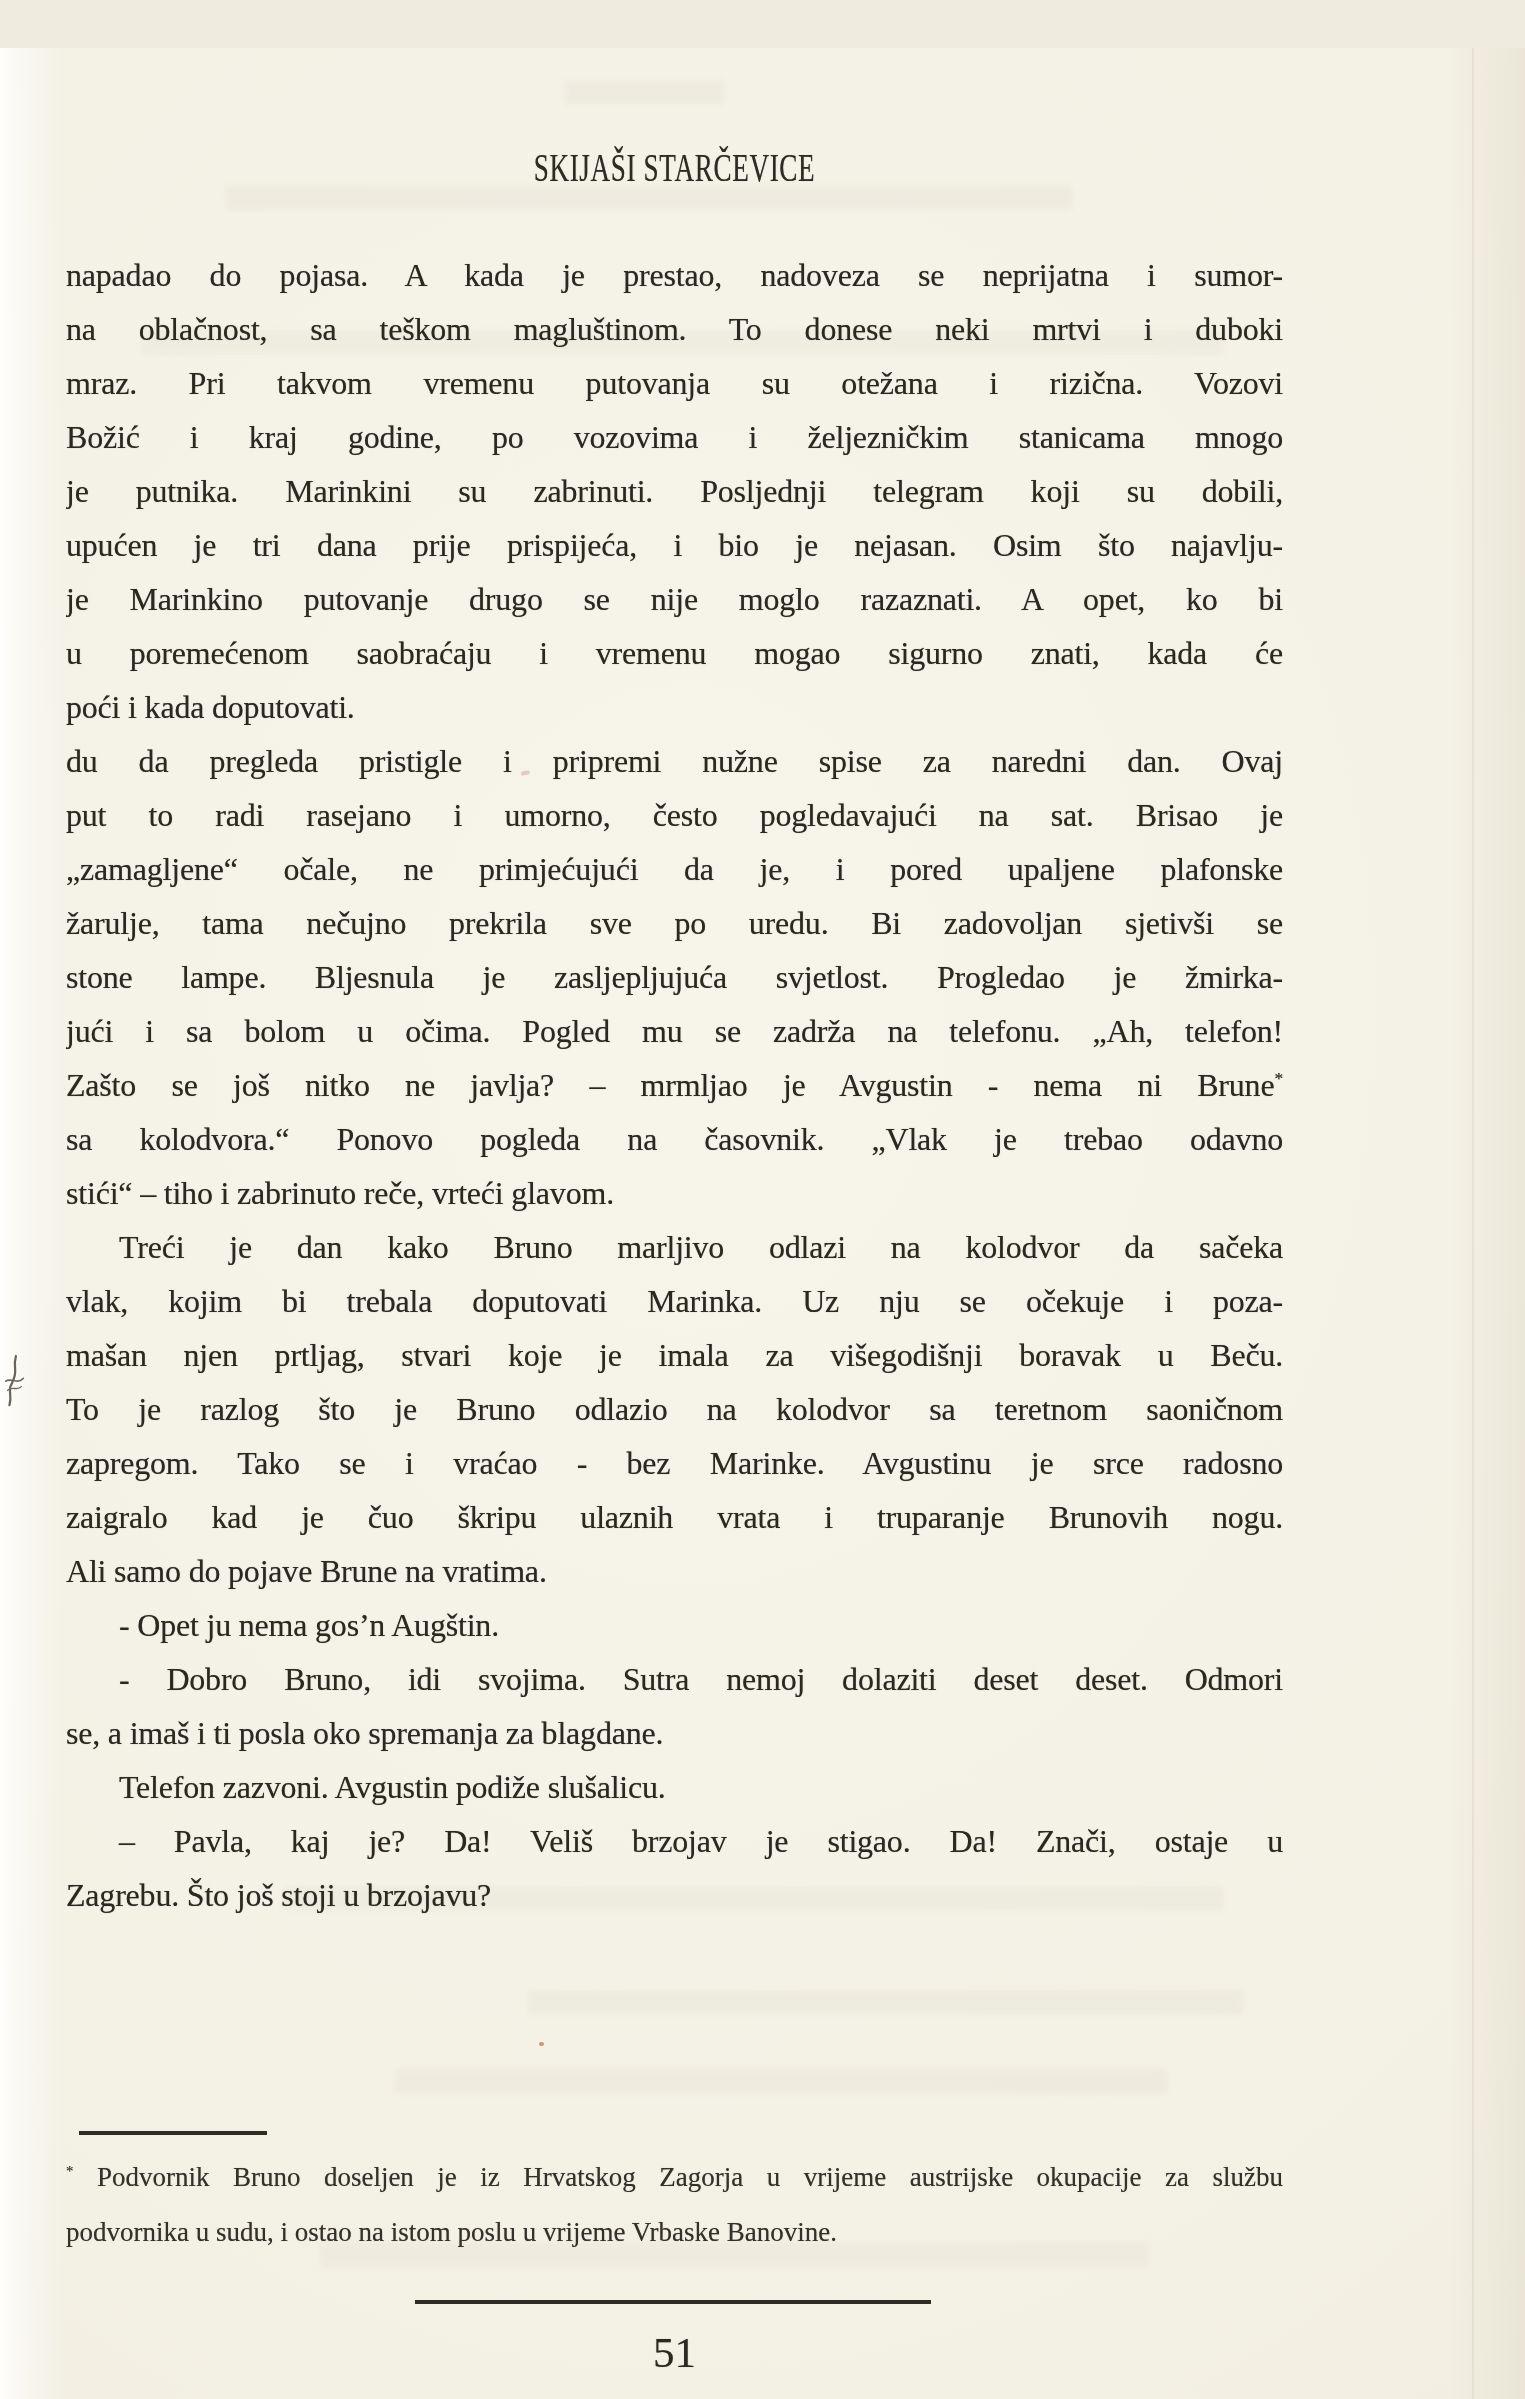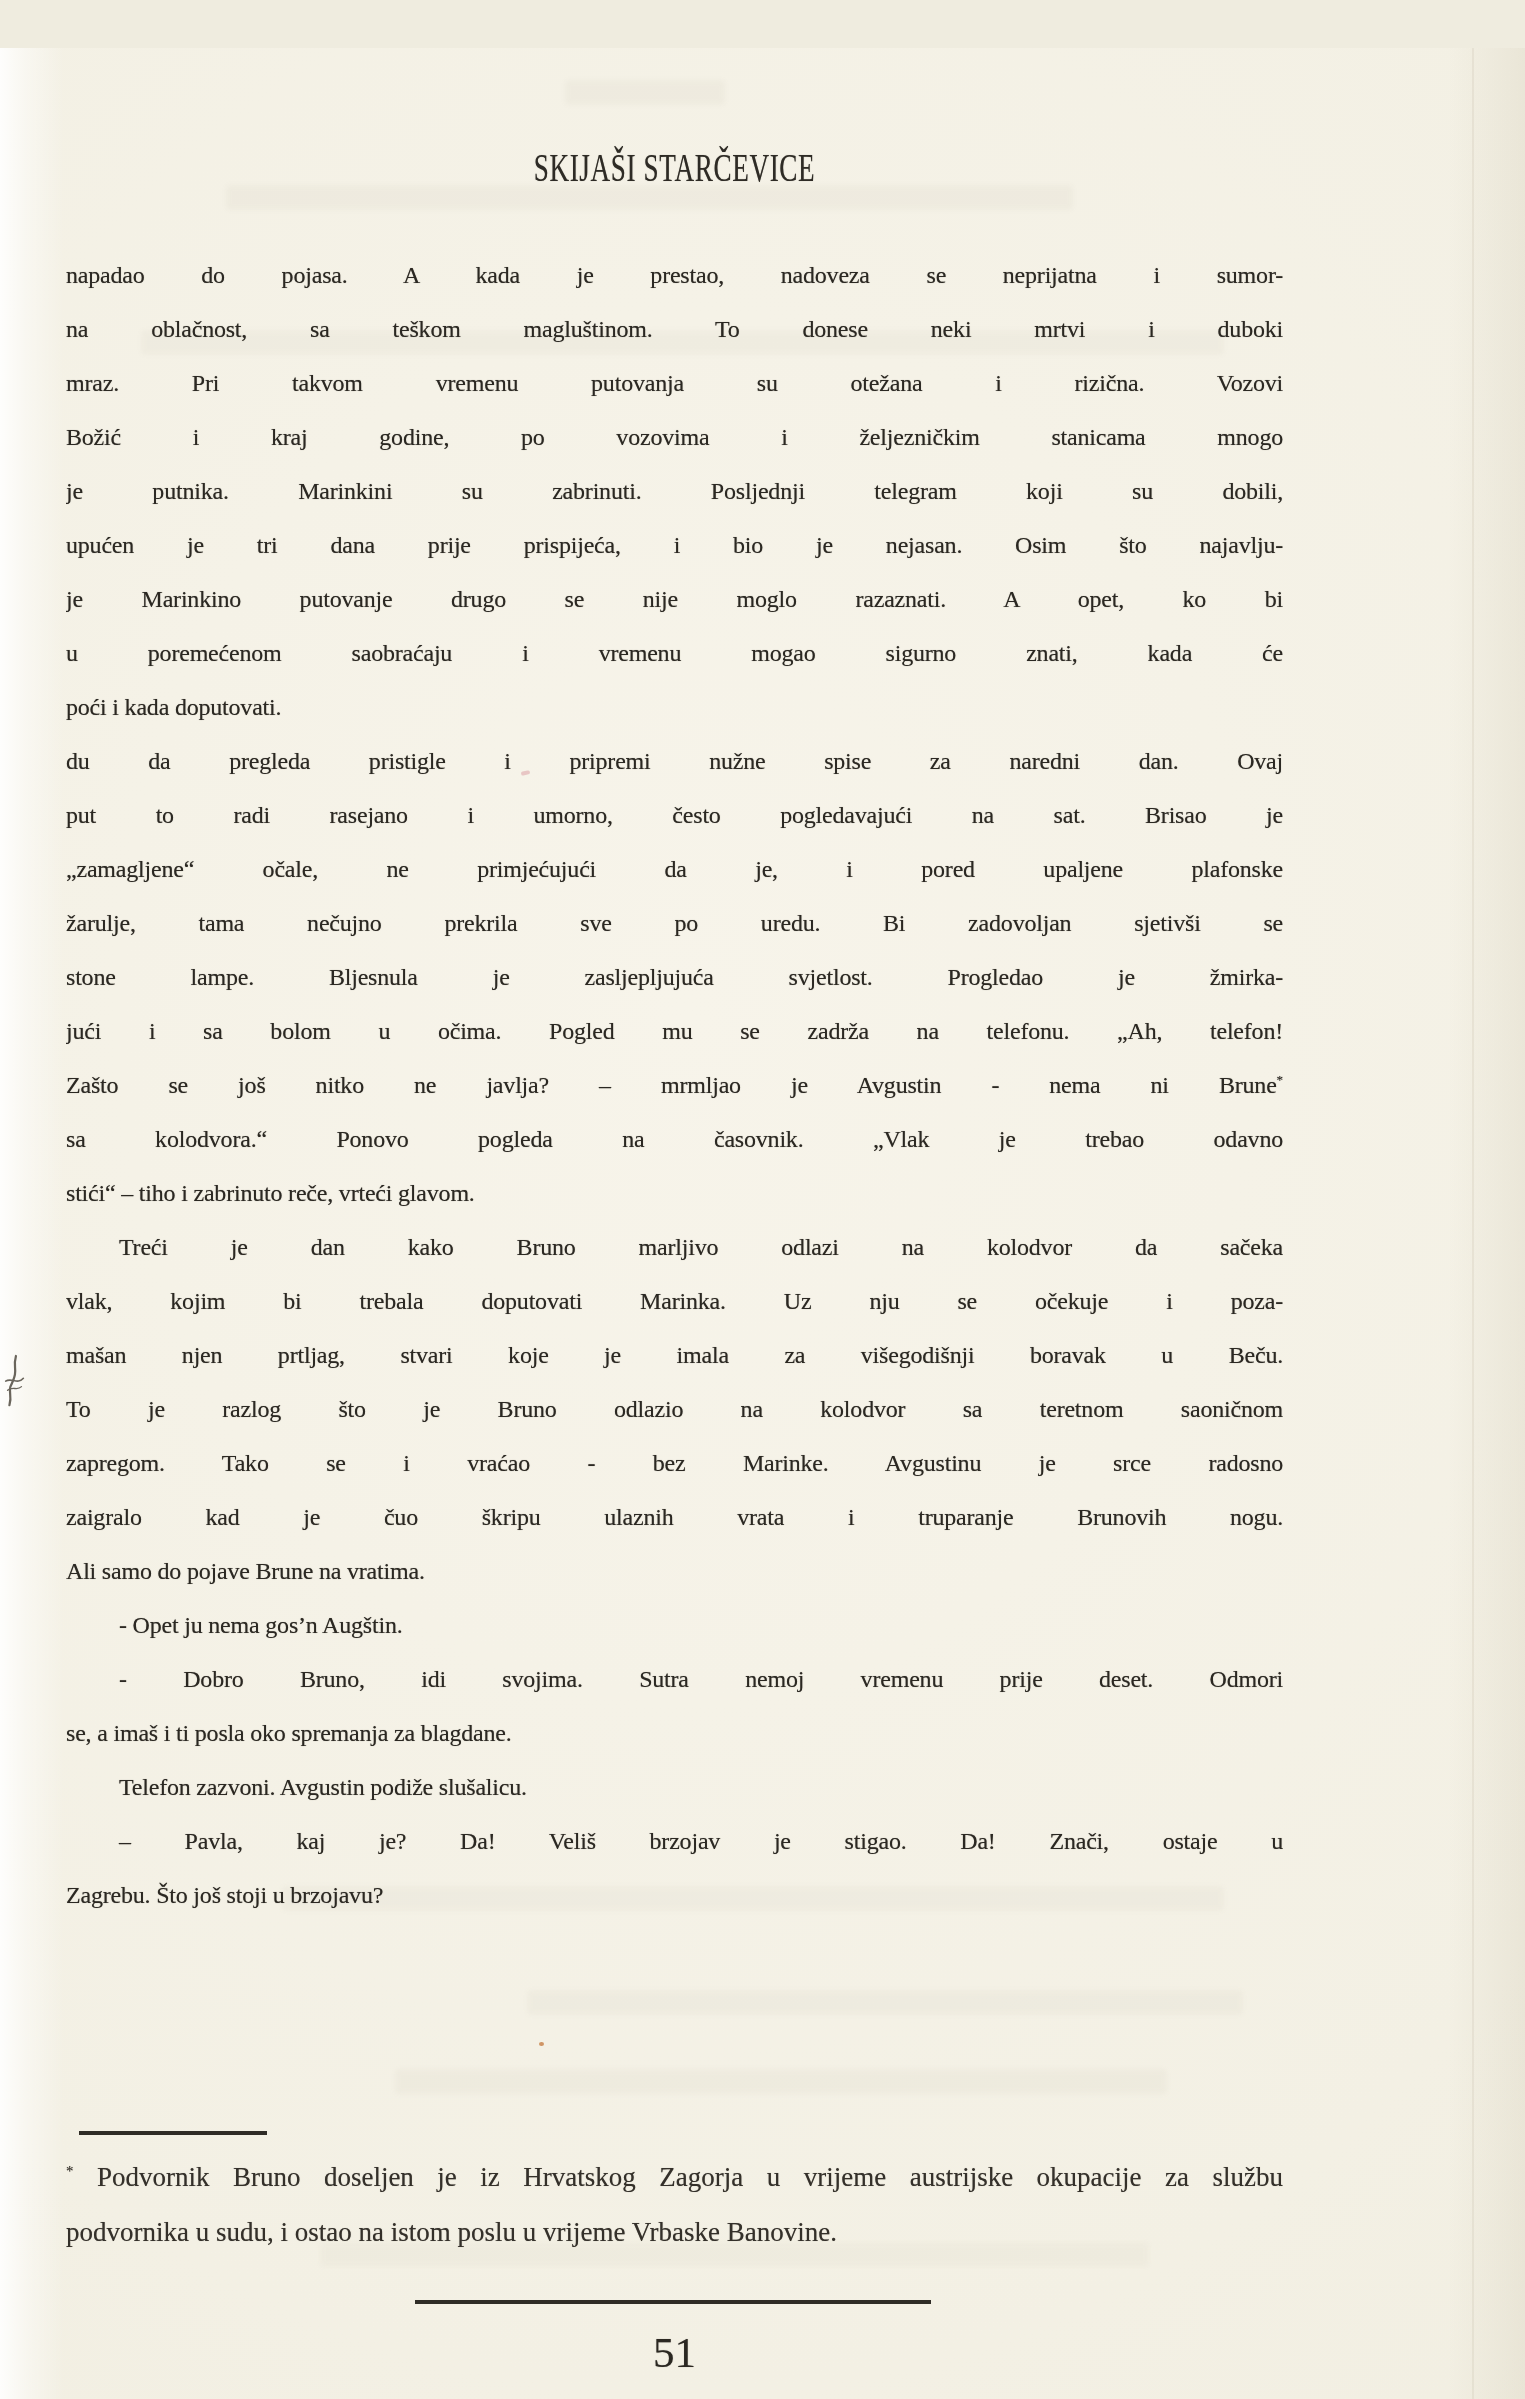--- a/index.html
+++ b/index.html
@@ -30,21 +30,21 @@
 
   .title{
     position:absolute;left:66px;top:100px;width:1217px;
     text-align:center;font-size:40px;line-height:1;letter-spacing:0.9px;
     color:#2e2b25;transform:scaleX(.68);transform-origin:center;
     text-shadow:0 0 0.9px rgba(46,43,37,.5);
   }
 
   .text-block{position:absolute;left:66px;top:200px;width:1217px;}
   .line{
-    height:54px;line-height:54px;font-size:24px;
+    height:54px;line-height:54px;font-size:32px;
     text-align:justify;overflow:hidden;
     letter-spacing:-0.2px;
     color:#2b2822;text-shadow:0 0 0.8px rgba(43,40,34,.55);
     white-space:normal;
   }
   .line:not(.last)::after{content:"";display:inline-block;width:100%;height:0;}
   .line.indent{text-indent:53px;}
   .line.last{text-align:left;}
   sup{font-size:.55em;vertical-align:super;line-height:0;}
 
@@ -117,21 +117,21 @@
       <div class="line">sa kolodvora.“ Ponovo pogleda na časovnik. „Vlak je trebao odavno</div>
       <div class="line last">stići“ – tiho i zabrinuto reče, vrteći glavom.</div>
       <div class="line indent">Treći je dan kako Bruno marljivo odlazi na kolodvor da sačeka</div>
       <div class="line">vlak, kojim bi trebala doputovati Marinka. Uz nju se očekuje i poza-</div>
       <div class="line">mašan njen prtljag, stvari koje je imala za višegodišnji boravak u Beču.</div>
       <div class="line">To je razlog što je Bruno odlazio na kolodvor sa teretnom saoničnom</div>
       <div class="line">zapregom. Tako se i vraćao - bez Marinke. Avgustinu je srce radosno</div>
       <div class="line">zaigralo kad je čuo škripu ulaznih vrata i truparanje Brunovih nogu.</div>
       <div class="line last">Ali samo do pojave Brune na vratima.</div>
       <div class="line indent last">- Opet ju nema gos’n Augštin.</div>
-      <div class="line indent">- Dobro Bruno, idi svojima. Sutra nemoj vremenu prije deset. Odmori</div>
+      <div class="line indent">- Dobro Bruno, idi svojima. Sutra nemoj dolaziti deset deset. Odmori</div>
       <div class="line last">se, a imaš i ti posla oko spremanja za blagdane.</div>
       <div class="line indent last">Telefon zazvoni. Avgustin podiže slušalicu.</div>
       <div class="line indent">– Pavla, kaj je? Da! Veliš brzojav je stigao. Da! Znači, ostaje u</div>
       <div class="line last">Zagrebu. Što još stoji u brzojavu?</div>
     </div>
 
   <div class="footnote-rule"></div>
 
   <div class="footnote">
 

